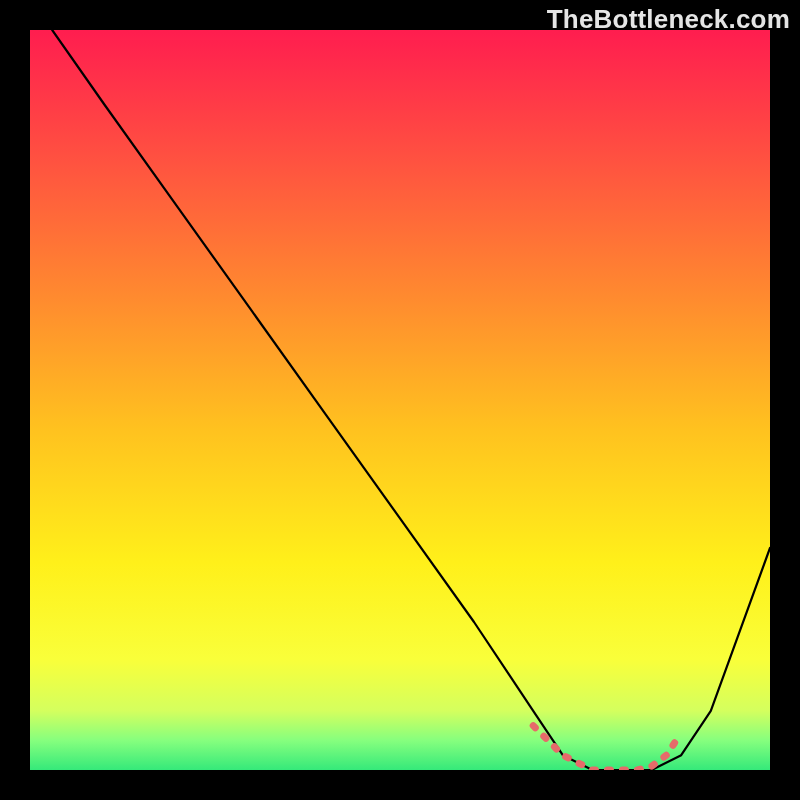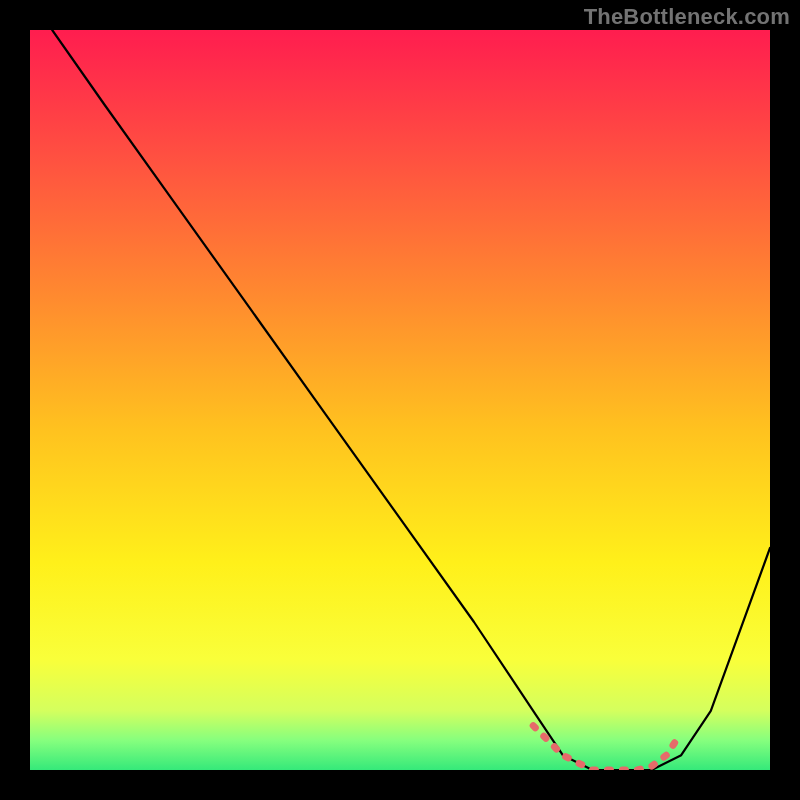--- a/index.html
+++ b/index.html
@@ -13,22 +13,22 @@
   }
   .container {
     position: relative;
     width: 800px;
     height: 800px;
   }
   .watermark {
     position: absolute;
     top: 4px;
     right: 10px;
-    color: #737373;
-    font-size: 22px;
+    color: #e5e5e5;
+    font-size: 26px;
     font-weight: 600;
     letter-spacing: 0.2px;
     z-index: 10;
   }
   .plot-area {
     position: absolute;
     left: 30px;
     top: 30px;
     width: 740px;
     height: 740px;

